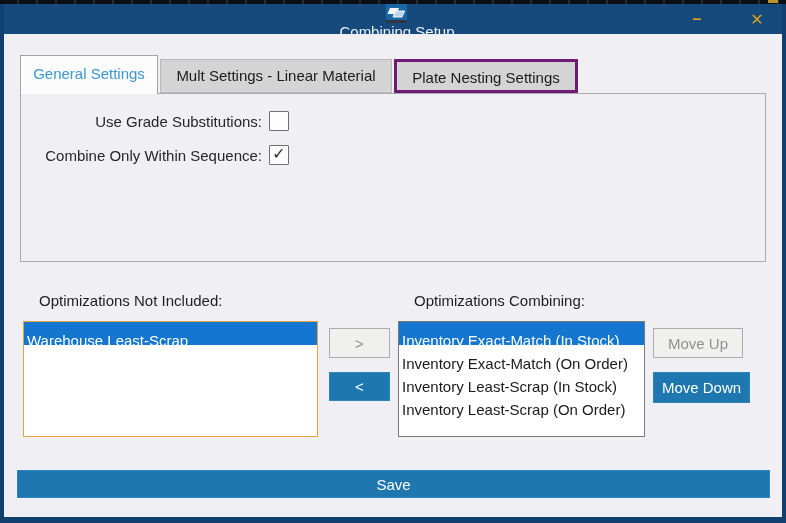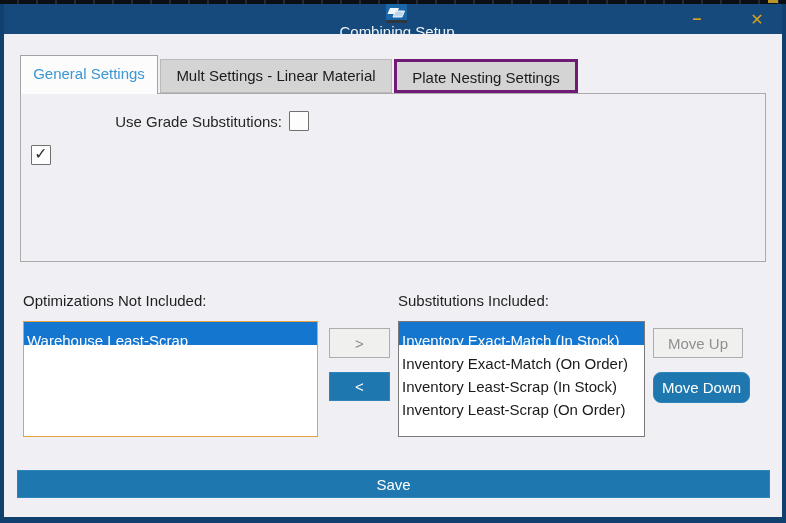--- a/index.html
+++ b/index.html
@@ -32,48 +32,48 @@
     border:1px solid #a3a3a3; border-bottom:none; color:#3b96d2; line-height:36px; z-index:3; }
   .tab.t2 { left:156px; top:25px; width:232px; height:34px; background:#d4d4d4;
     border:1px solid #b9b9b9; color:#1b1b1b; line-height:32px; z-index:2; }
   .tab.t3 { left:390px; top:25px; width:184px; height:34px; background:#d4d4d4;
     border:3px solid #701a75; color:#1b1b1b; line-height:32px; z-index:2; }
 
   .tabpanel { position:absolute; left:16px; top:59px; width:746px; height:169px;
     border:1px solid #ababab; background:#f0f0f4; z-index:1; }
 
   
-  .cb-row { position:absolute; left:20px; width:320px; height:22px; display:flex; align-items:center; z-index:4; }
+  .cb-row { position:absolute; left:0; width:320px; height:22px; display:flex; align-items:center; z-index:4; }
   .cb-row.r1 { top:76px; }
   .cb-row.r2 { top:110px; }
   .cb-label { display:inline-block; width:258px; text-align:right; font-size:15px; color:#262626; }
   .checkbox { width:20px; height:20px; margin-left:7px; background:#fdfdfd; border:1px solid #707070;
     border-radius:1px; display:flex; align-items:center; justify-content:center; }
   .checkbox .mark { display:none; color:#2b2b2b; font-size:16px; line-height:16px; transform:translateY(-1px); }
   .checkbox.checked .mark { display:block; }
 
   
-  .list-label { position:absolute; top:258px; font-size:15px; color:#1f1f1f; }
+  .list-label { position:absolute; top:258px; font-size:15px; color:#1f1f1f;margin-left:16px; }
   .ll-left  { left:19px; }
   .ll-right { left:394px; }
 
   .listbox { position:absolute; top:287px; height:116px; background:#ffffff; overflow:hidden; }
   .left-list  { left:19px;  width:295px; border:1px solid #e8a33d; }
   .right-list { left:394px; width:247px; border:1px solid #7a7a7a; }
   .list-item { height:23px; line-height:22px; font-size:15px; color:#1a1a1a; padding:8px 3px; white-space:nowrap; }
   .list-item.selected { background:#1576d0; color:#ffffff; }
 
   
   .btn { position:absolute; font-size:15px; display:flex; align-items:center; justify-content:center; cursor:default; }
   .btn-gray { background:#f0f0ef; border:1px solid #adadad; color:#8e9091; }
   .btn-blue { background:#1e78af; border:1px solid #2f85ba; color:#ffffff; }
   .btn-movright { left:325px; top:294px; width:61px; height:30px; color:#8b8b85; }
   .btn-movleft  { left:325px; top:338px; width:61px; height:29px; }
   .btn-moveup   { left:649px; top:294px; width:90px; height:30px; }
-  .btn-movedown { left:649px; top:338px; width:97px; height:31px;border-radius:8px; }
+  .btn-movedown { left:649px; top:338px; width:97px; height:31px; }
   .btn-save     { left:13px;  top:436px; width:753px; height:28px; }
 </style>
 </head>
 <body>
 
 <div class="topstrip">
   <div class="golddash"></div>
 </div>
 
 <div class="window">
@@ -101,27 +101,28 @@
     <div class="tabpanel"></div>
 
     <div class="cb-row r1">
       <span class="cb-label">Use Grade Substitutions:</span>
       <span class="checkbox">
         
       </span>
     </div>
 
     <div class="cb-row r2">
+      <span class="cb-label">Combine Only Within Sequence:</span>
       <span class="checkbox checked">
         <span class="mark">✓</span>
       </span>
     </div>
 
     <div class="list-label ll-left">Optimizations Not Included:</div>
-    <div class="list-label ll-right">Substitutions Included:</div>
+    <div class="list-label ll-right">Optimizations Combining:</div>
 
     <div class="listbox left-list">
         <div class="list-item selected">Warehouse Least-Scrap</div>
       </div>
 
     <div class="listbox right-list">
         <div class="list-item selected">Inventory Exact-Match (In Stock)</div>
         <div class="list-item">Inventory Exact-Match (On Order)</div>
         <div class="list-item">Inventory Least-Scrap (In Stock)</div>
         <div class="list-item">Inventory Least-Scrap (On Order)</div>

